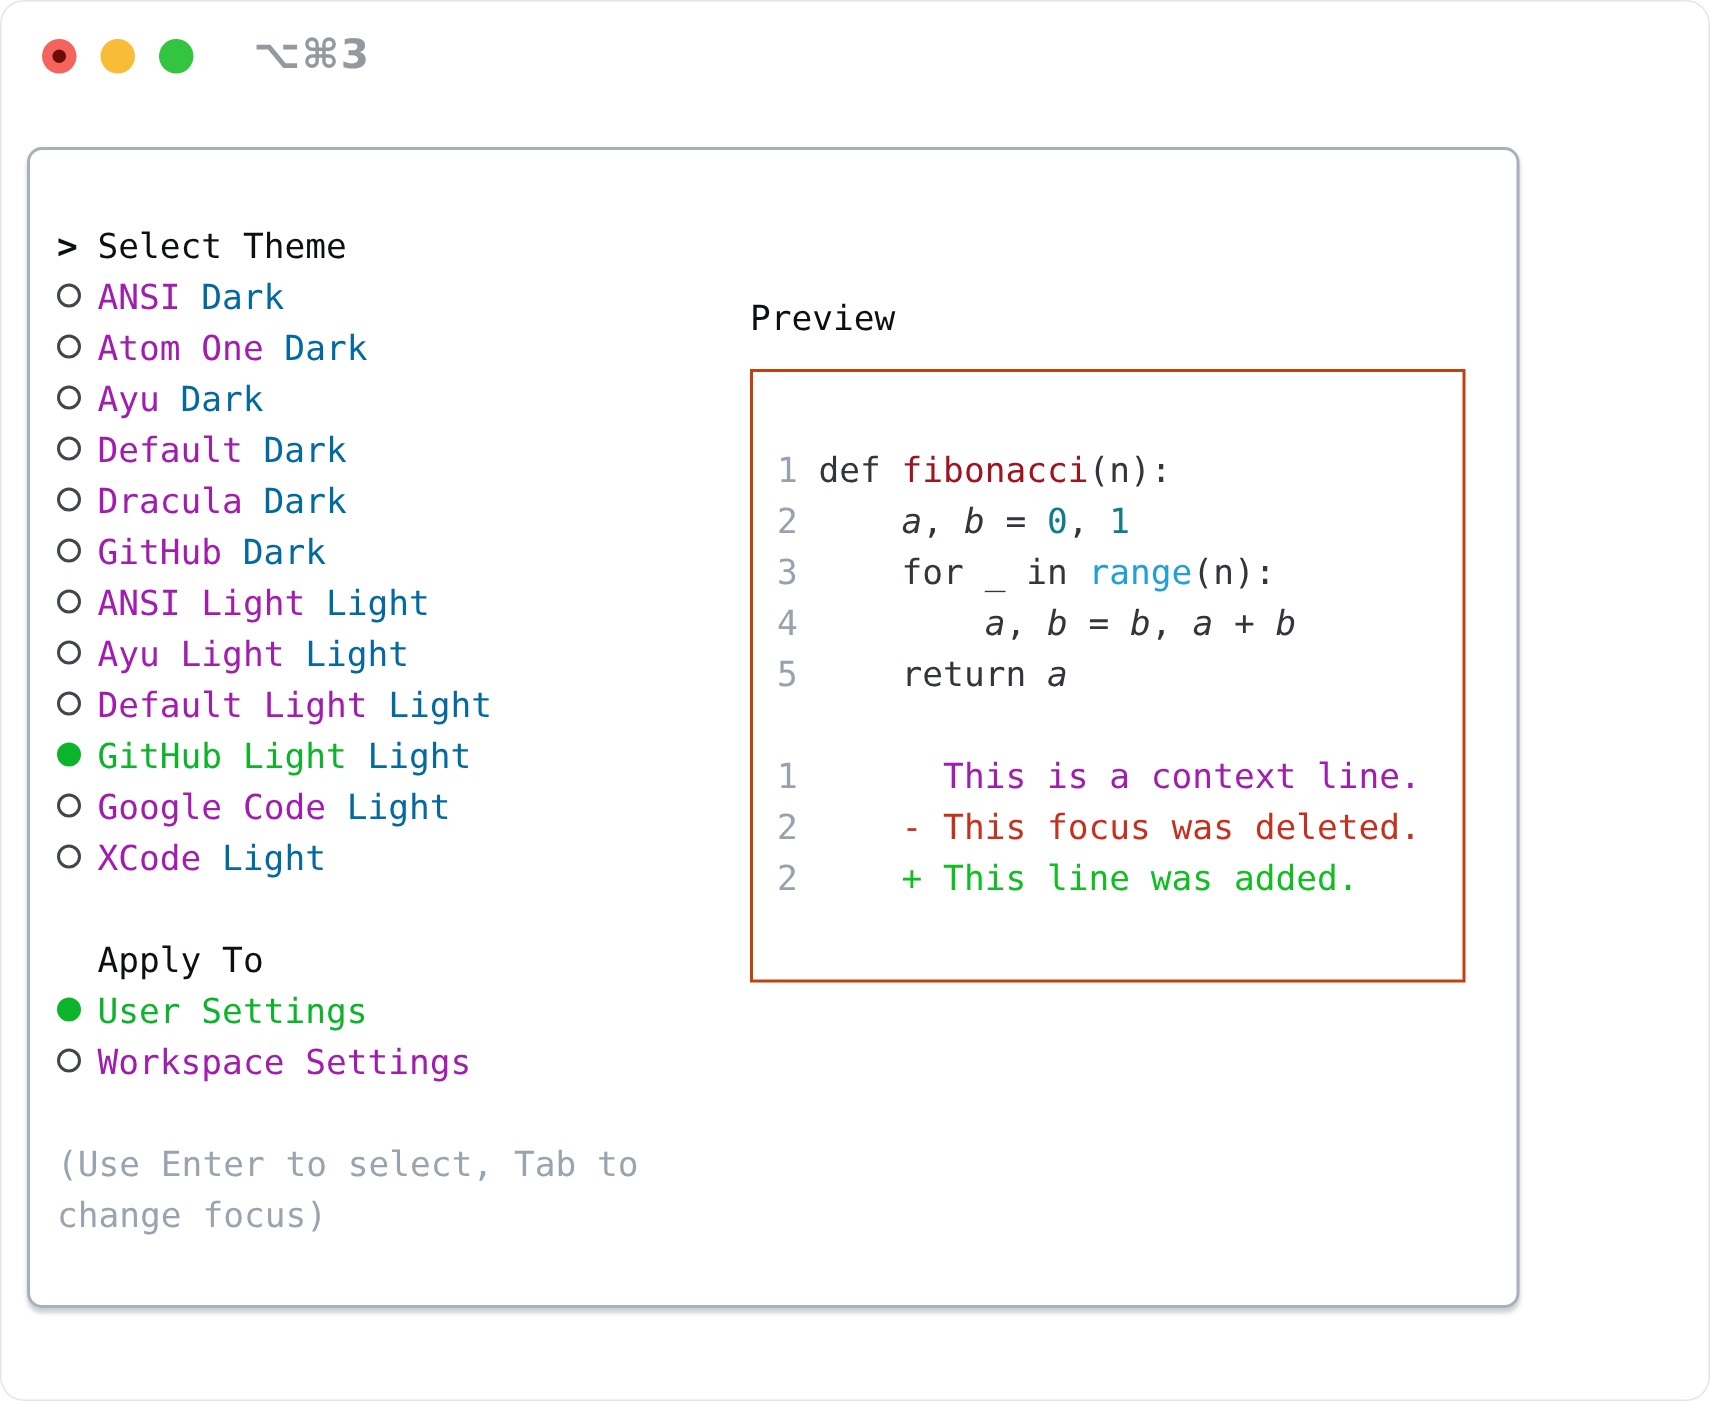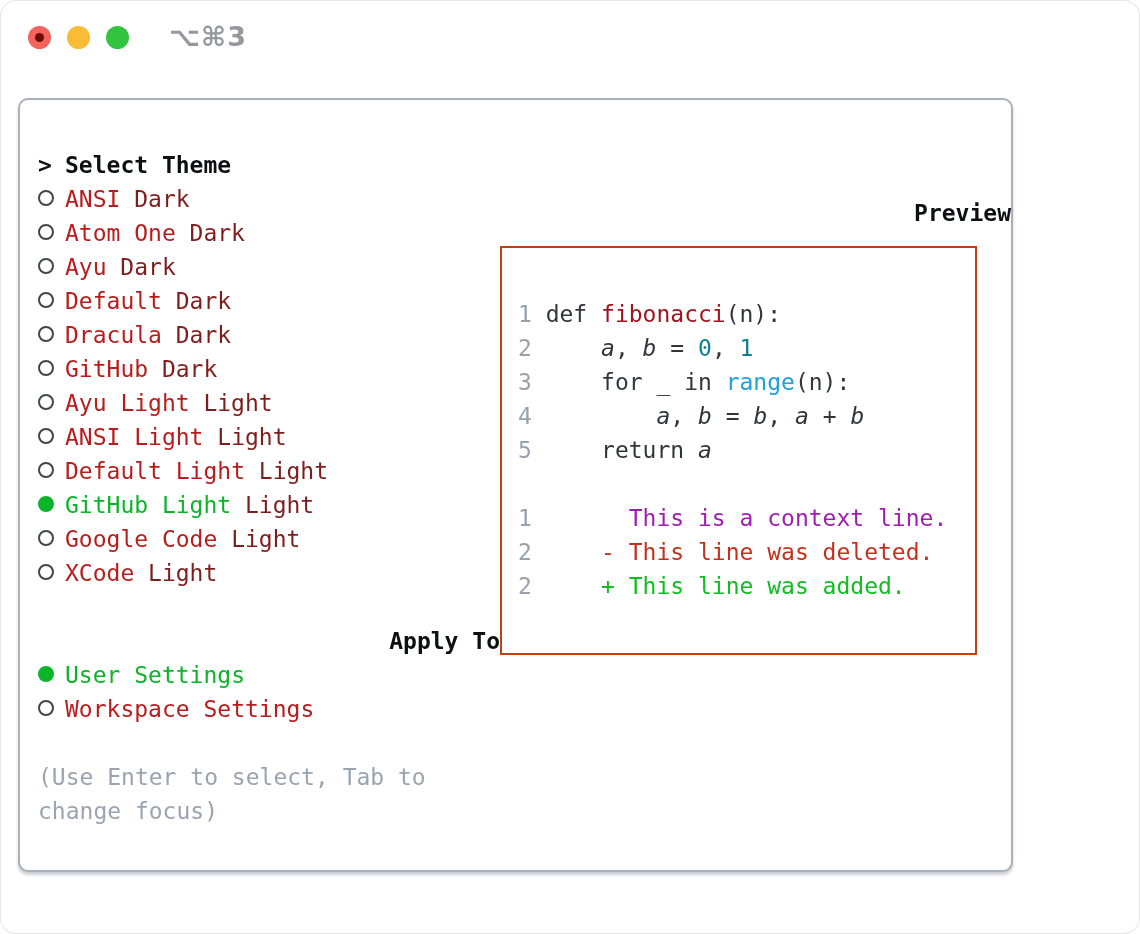--- a/index.html
+++ b/index.html
@@ -33,32 +33,32 @@
     position:absolute;left:18px;top:98px;width:995px;height:774px;
     border:2px solid #a8b1b9;border-radius:10px;background:#fff;
     box-shadow:0 3px 3px rgba(140,150,160,0.45);
     box-sizing:border-box;
     padding:48px 0 0 18px;
     display:flex;
   }
   .left-col{width:462px;flex:none;}
   .right-col{flex:1;}
   .row{height:34px;line-height:34px;font-size:23px;color:#2f3338;white-space:pre;}
-  .hdr{font-weight:bold;color:#0d1013;text-align:right;}
+  .hdr{font-weight:normal;color:#0d1013;}
   .prompt{display:inline-block;width:27px;font-weight:bold;color:#0d1013;}
   .opt-row{height:34px;line-height:34px;font-size:23px;white-space:pre;cursor:default;}
   .dot{
     display:inline-block;width:12px;height:12px;border-radius:50%;
     border:2px solid #41464d;margin-right:11px;background:transparent;
     vertical-align:1px;box-sizing:content-box;
   }
   .dot-sel{background:var(--green);border-color:var(--green);}
-  .opt-name{color:#b91c1c;}
+  .opt-name{color:#a21caf;}
   .sel-green{color:var(--green);margin-top:35px;}
-  .opt-variant{color:#7f1d1d;margin-left:13.8px;}
+  .opt-variant{color:#0369a1;margin-left:13.8px;}
   .apply-hdr{padding-left:27px;}
   .spacer{height:34px;}
   .help{font-size:23px;line-height:34px;color:#9aa4b0;white-space:pre;}
   
   .preview-hdr{height:34px;line-height:34px;font-size:23px;margin-top:48px;}
   .preview-box{
     width:477px;box-sizing:border-box;margin-top:16px;
     border:2px solid #c2410c;background:#ffffff;
     padding:49px 10px 50px 16px;
   }
@@ -94,22 +94,22 @@
     <div class="left-col">
       <div class="row"><span class="prompt">&gt;</span><span class="hdr">Select Theme</span></div>
 
       <div id="theme-list">
           <div class="opt-row"><span class="dot"></span><span class="opt-name">ANSI</span><span class="opt-variant">Dark</span></div>
           <div class="opt-row"><span class="dot"></span><span class="opt-name">Atom One</span><span class="opt-variant">Dark</span></div>
           <div class="opt-row"><span class="dot"></span><span class="opt-name">Ayu</span><span class="opt-variant">Dark</span></div>
           <div class="opt-row"><span class="dot"></span><span class="opt-name">Default</span><span class="opt-variant">Dark</span></div>
           <div class="opt-row"><span class="dot"></span><span class="opt-name">Dracula</span><span class="opt-variant">Dark</span></div>
           <div class="opt-row"><span class="dot"></span><span class="opt-name">GitHub</span><span class="opt-variant">Dark</span></div>
+          <div class="opt-row"><span class="dot"></span><span class="opt-name">ANSI Light</span><span class="opt-variant">Light</span></div>
           <div class="opt-row"><span class="dot"></span><span class="opt-name">Ayu Light</span><span class="opt-variant">Light</span></div>
-          <div class="opt-row"><span class="dot"></span><span class="opt-name">ANSI Light</span><span class="opt-variant">Light</span></div>
           <div class="opt-row"><span class="dot"></span><span class="opt-name">Default Light</span><span class="opt-variant">Light</span></div>
           <div class="opt-row"><span class="dot dot-sel"></span><span class="opt-name sel-green">GitHub Light</span><span class="opt-variant">Light</span></div>
           <div class="opt-row"><span class="dot"></span><span class="opt-name">Google Code</span><span class="opt-variant">Light</span></div>
           <div class="opt-row"><span class="dot"></span><span class="opt-name">XCode</span><span class="opt-variant">Light</span></div>
         </div>
 
       <div class="spacer"></div>
       <div class="row apply-hdr hdr">Apply To</div>
 
       <div id="apply-list">
@@ -128,20 +128,20 @@
         <div id="code-lines">
             <div class="pre-line"><span class="ln">1</span><span class="tok-pln">def </span><span class="tok-fn">fibonacci</span><span class="tok-pln">(n):</span></div>
             <div class="pre-line"><span class="ln">2</span><span class="tok-pln">    </span><span class="tok-var">a</span><span class="tok-pln">, </span><span class="tok-var">b</span><span class="tok-pln"> = </span><span class="tok-num">0</span><span class="tok-pln">, </span><span class="tok-num">1</span></div>
             <div class="pre-line"><span class="ln">3</span><span class="tok-pln">    for _ in </span><span class="tok-call">range</span><span class="tok-pln">(n):</span></div>
             <div class="pre-line"><span class="ln">4</span><span class="tok-pln">        </span><span class="tok-var">a</span><span class="tok-pln">, </span><span class="tok-var">b</span><span class="tok-pln"> = </span><span class="tok-var">b</span><span class="tok-pln">, </span><span class="tok-var">a</span><span class="tok-pln"> + </span><span class="tok-var">b</span></div>
             <div class="pre-line"><span class="ln">5</span><span class="tok-pln">    return </span><span class="tok-var">a</span></div>
           </div>
         <div class="spacer"></div>
         <div id="diff-lines">
             <div class="pre-line"><span class="ln">1</span><span class="diff-ctx">      This is a context line.</span></div>
-            <div class="pre-line"><span class="ln">2</span><span class="diff-del">    - This line was deleted.</span></div>
+            <div class="pre-line"><span class="ln">2</span><span class="diff-del">    - This focus was deleted.</span></div>
             <div class="pre-line"><span class="ln">2</span><span class="diff-add">    + This line was added.</span></div>
           </div>
       </div>
     </div>
 
   </div>
 </div>
 
 </body></html>

